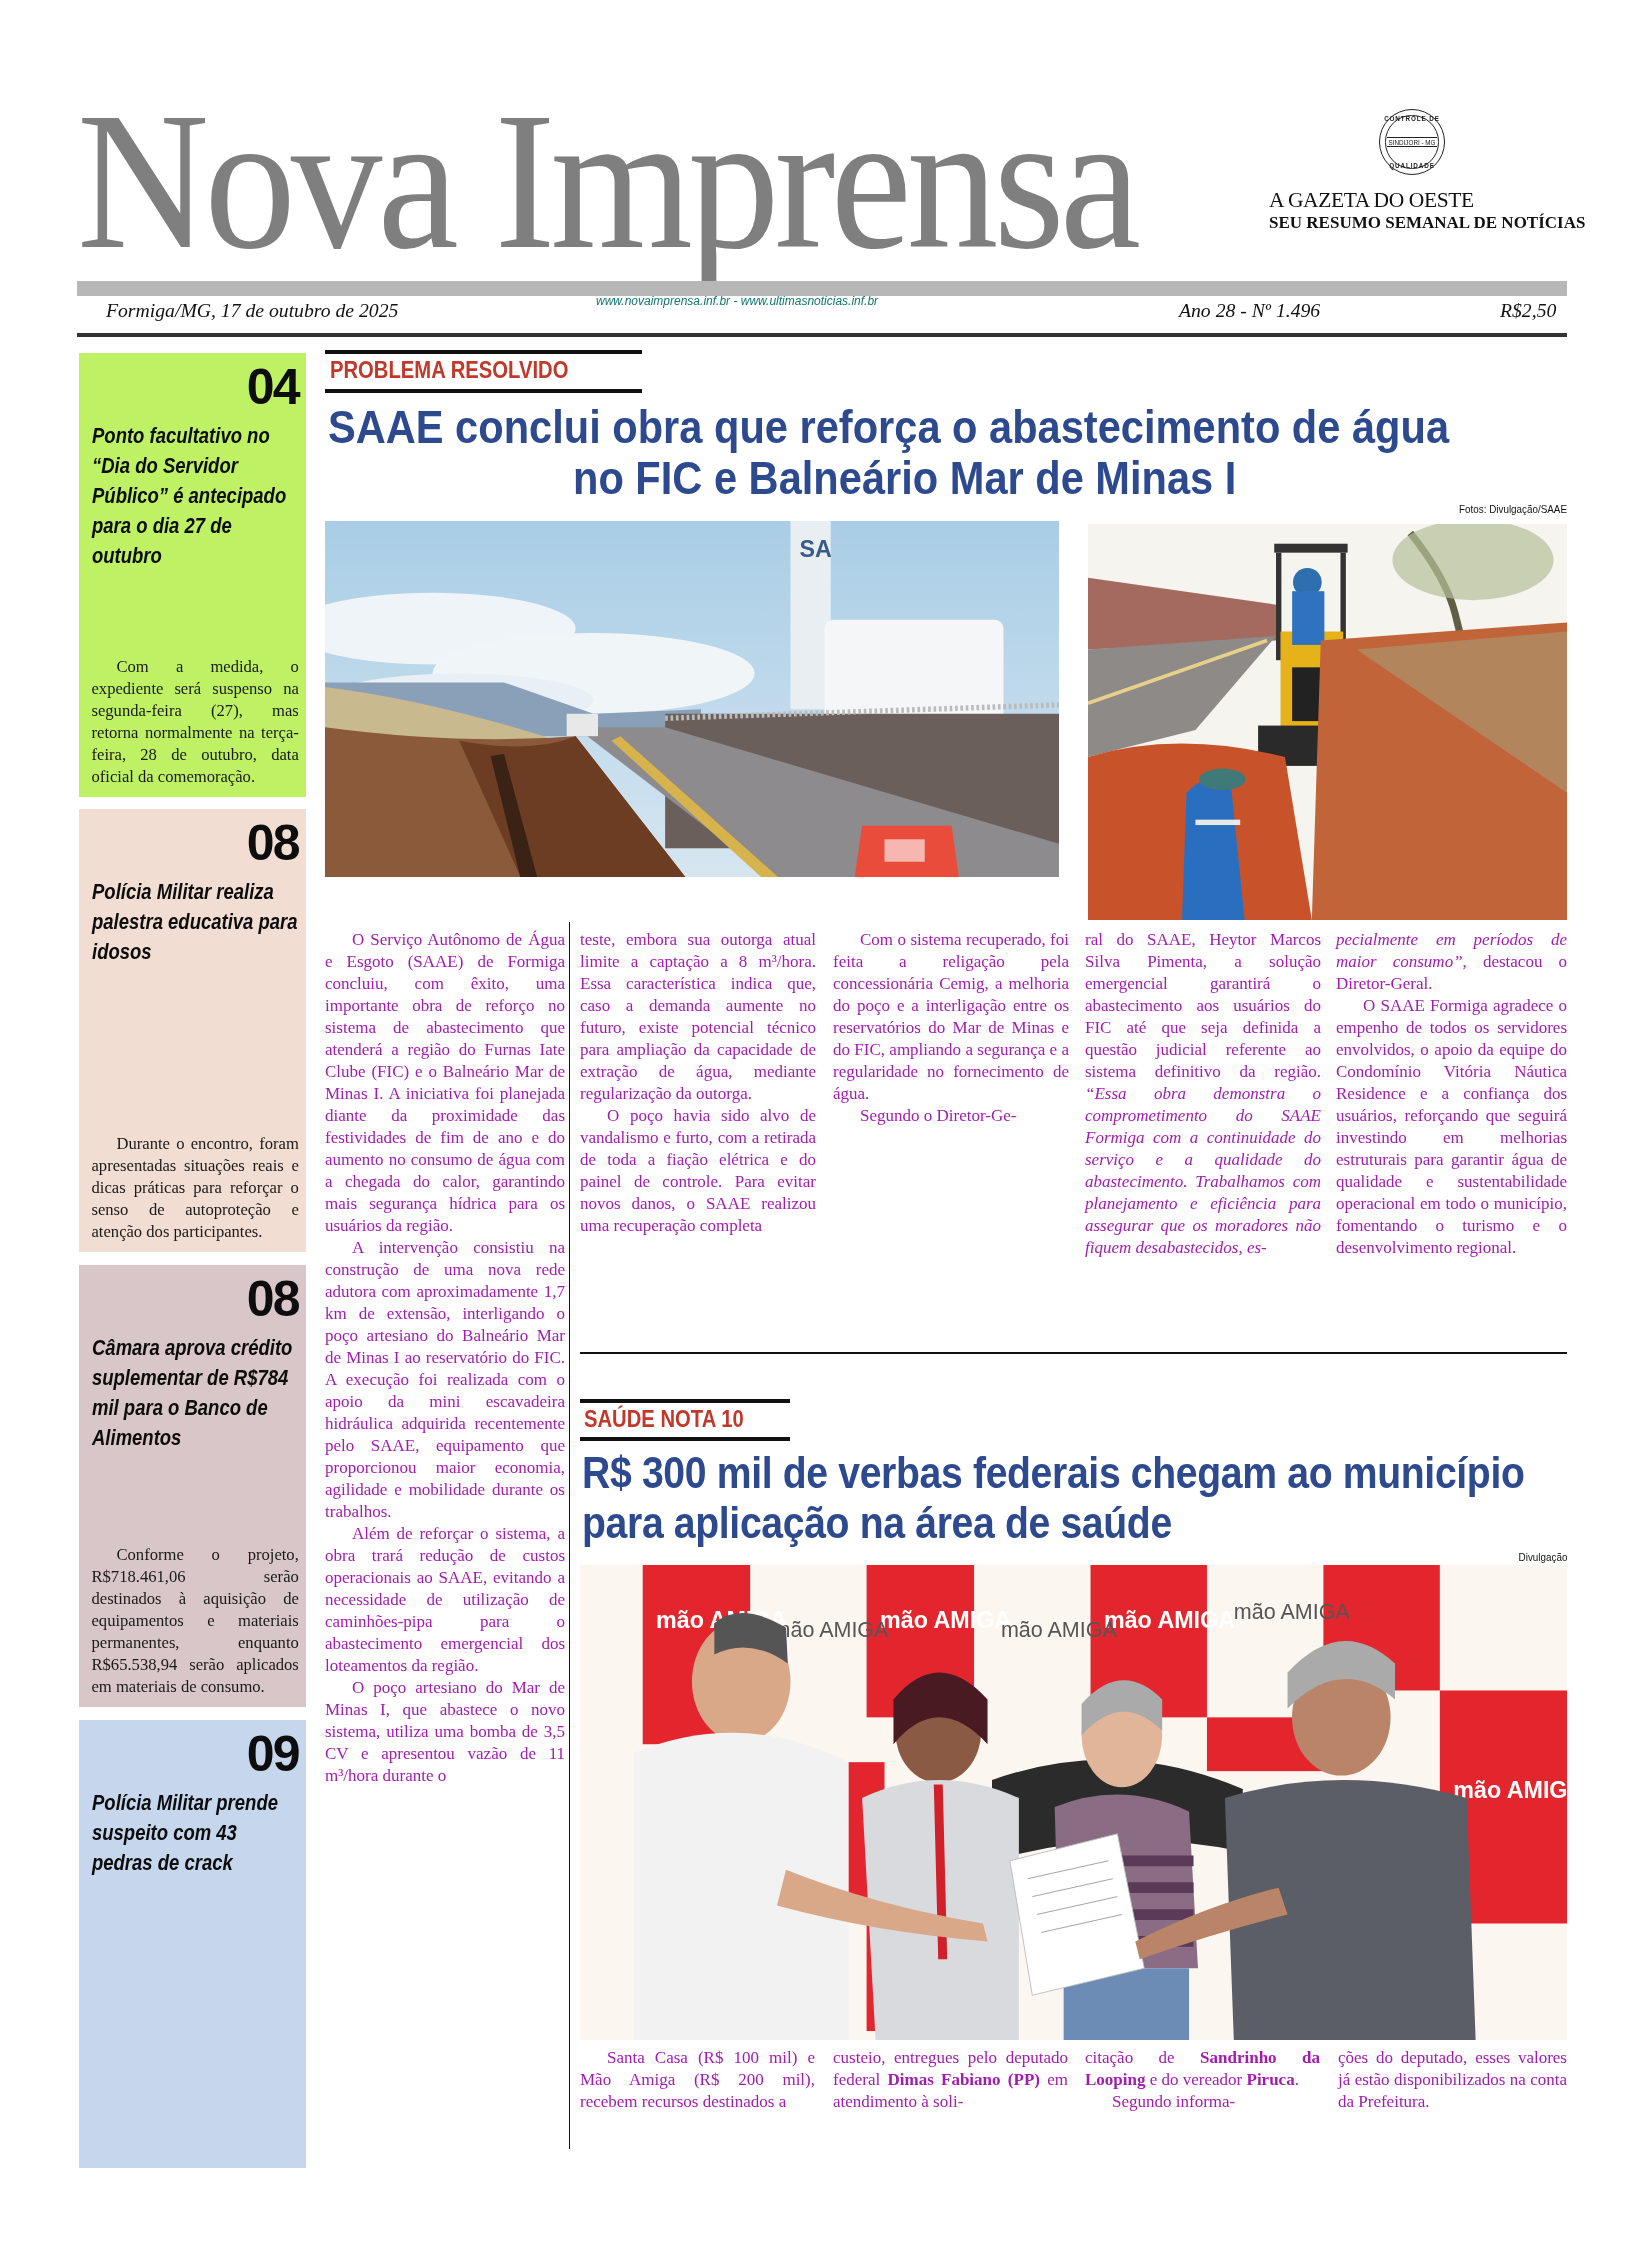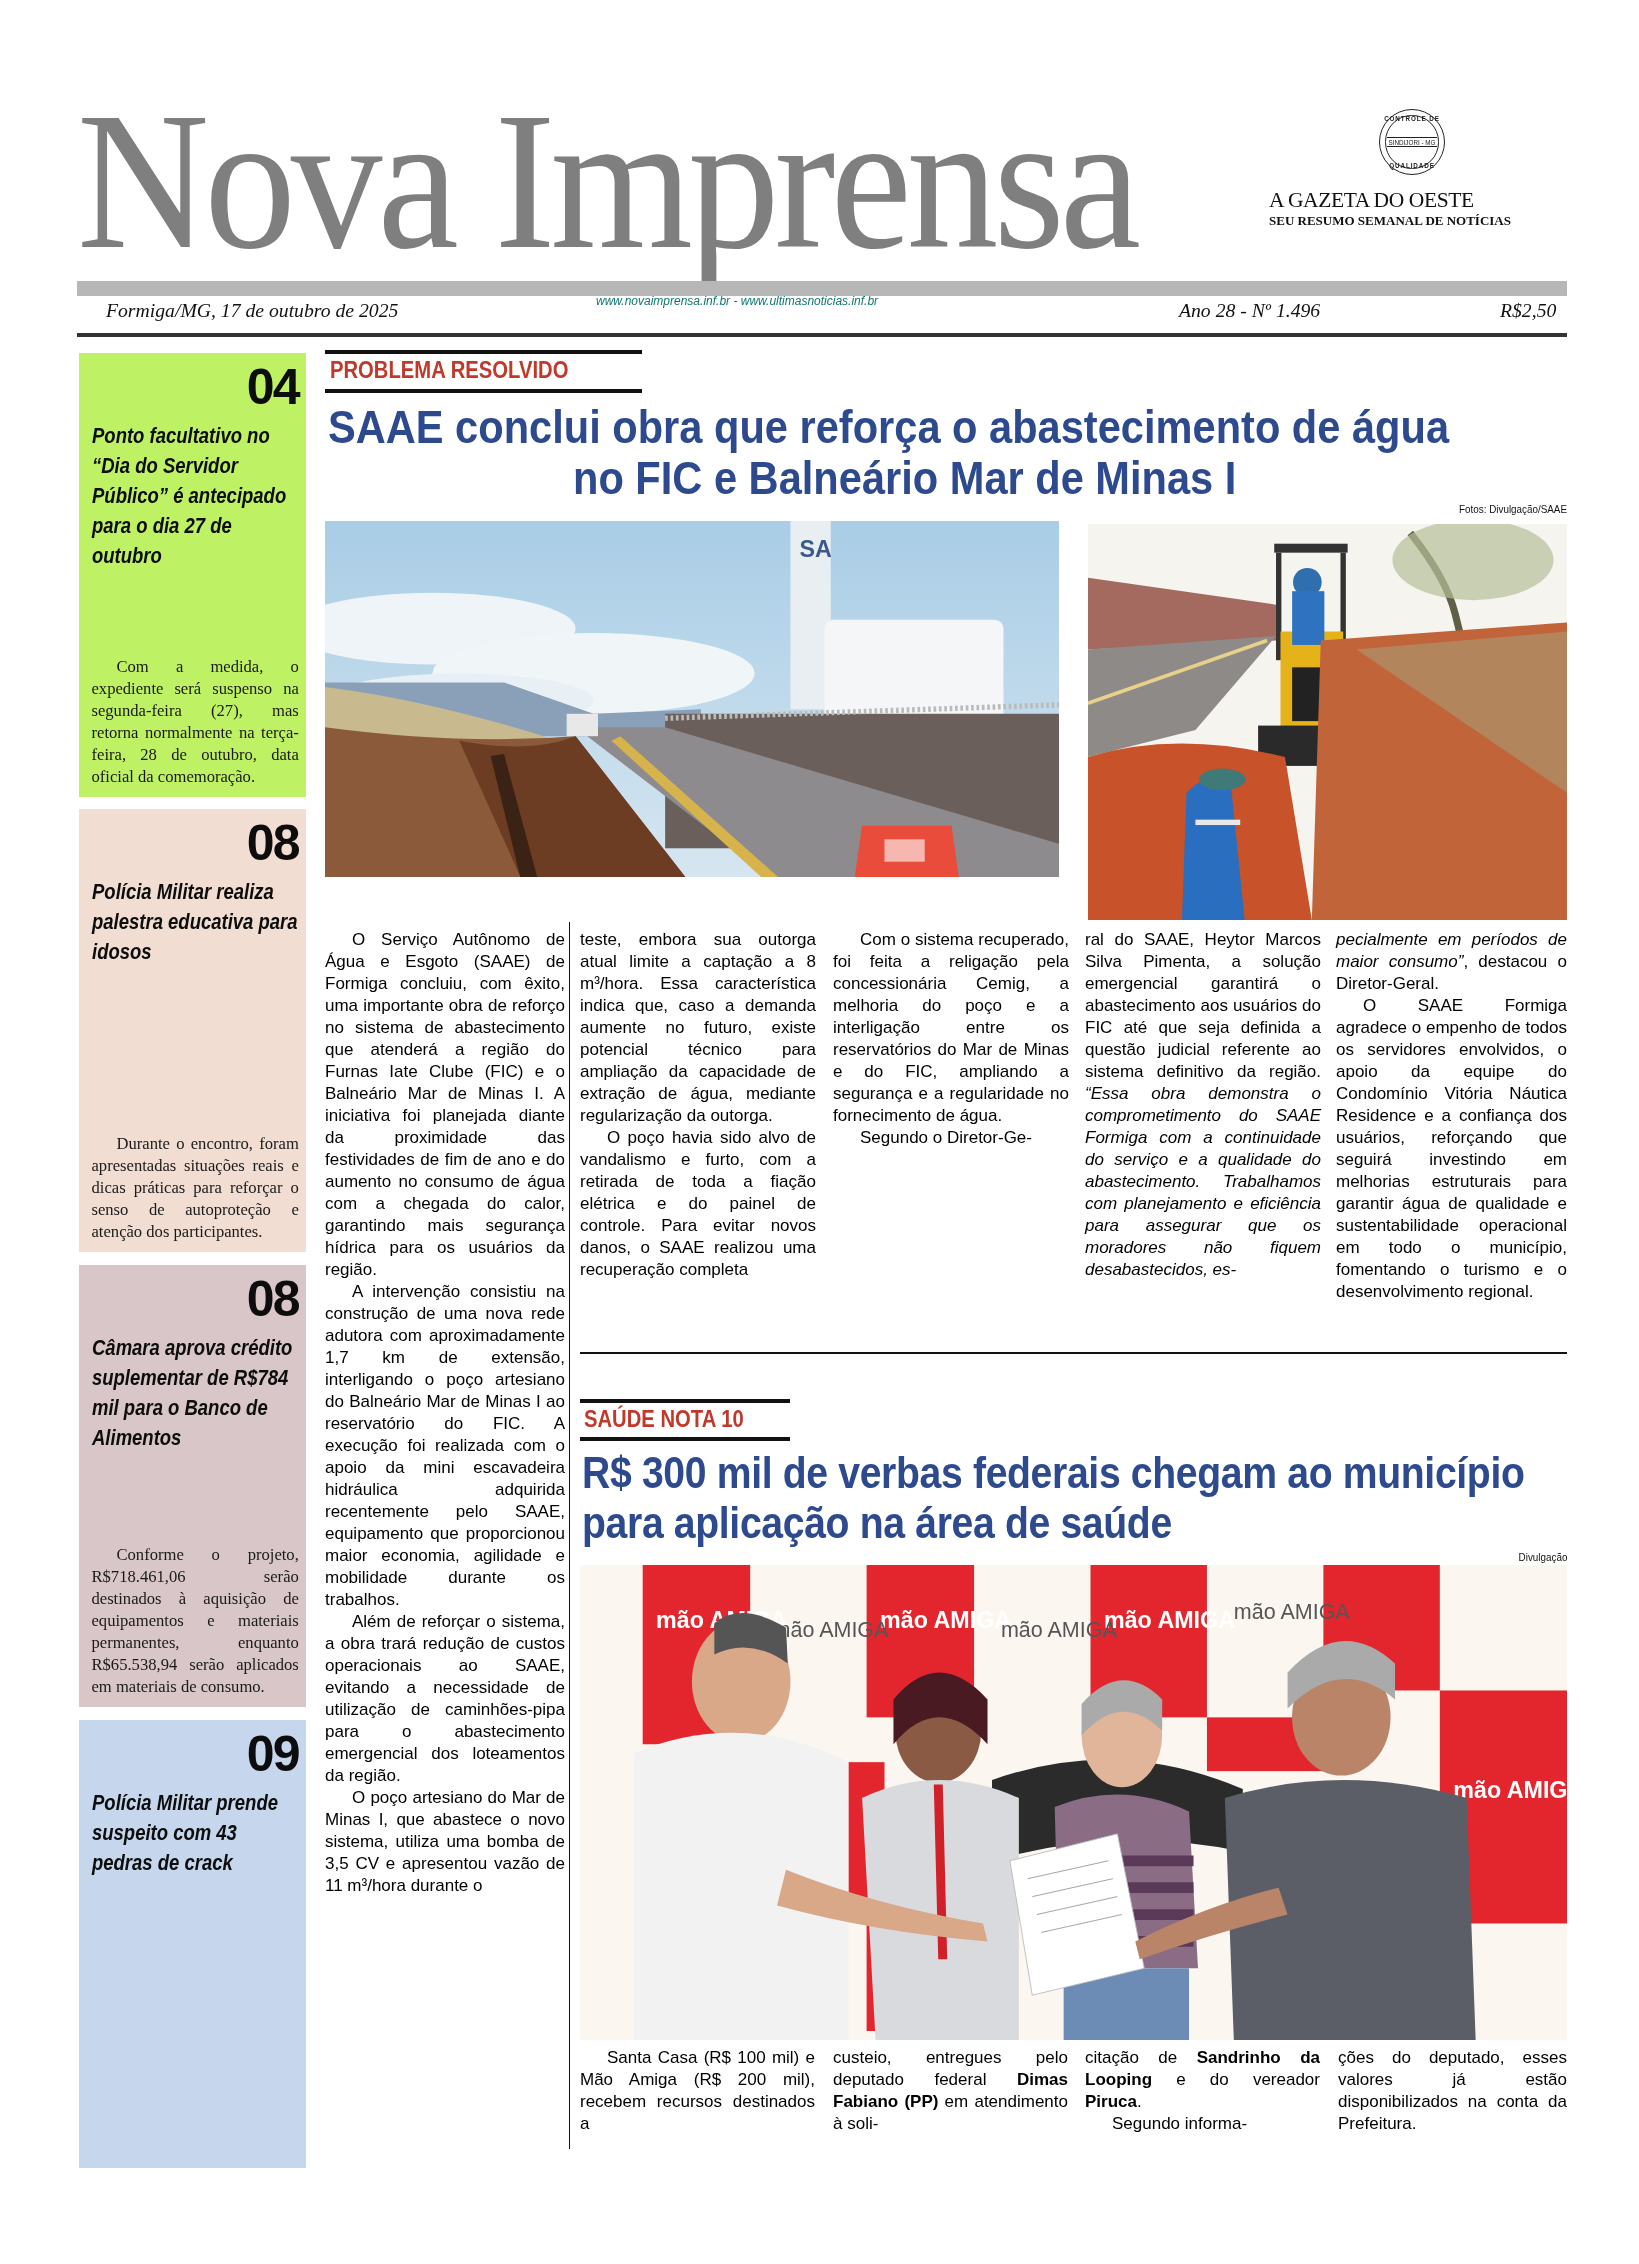--- a/index.html
+++ b/index.html
@@ -6,41 +6,41 @@
   body { width:1640px; height:2264px; position:relative; overflow:hidden; font-family:"Liberation Serif", serif; color:#1a1a1a; }
 
   
   .masthead-title { position:absolute; left:77px; top:82px; font-family:"Liberation Serif", serif; font-size:197px; line-height:1; color:#7f7f7f; letter-spacing:-5.4px; transform:scaleX(0.93); transform-origin:left top; white-space:nowrap; }
   .seal { position:absolute; left:1379px; top:109px; width:66px; height:66px; border:1.8px solid #222; border-radius:50%; box-sizing:border-box; display:flex; align-items:center; justify-content:center; flex-direction:column; font-family:"Liberation Sans", sans-serif; }
   .seal .ring { position:absolute; inset:5.4px; border:0.9px solid #222; border-radius:50%; }
   .seal .top { font-size:6.3px; font-weight:bold; position:absolute; top:5.4px; letter-spacing:0.9px; }
   .seal .mid { font-size:6.3px; border-top:0.9px solid #222; border-bottom:0.9px solid #222; padding:0.9px 1.8px; }
   .seal .bot { font-size:6.3px; font-weight:bold; position:absolute; bottom:5.4px; letter-spacing:0.9px; }
   .gazeta { position:absolute; left:1269px; top:188px; font-family:"Liberation Serif", serif; font-size:21.5px; color:#111; letter-spacing:-0.4px; white-space:nowrap; }
-  .resumo { position:absolute; left:1269px; top:213px; font-family:"Liberation Serif", serif; font-size:13px; font-weight:bold; color:#111; white-space:nowrap;text-align:right; }
+  .resumo { position:absolute; left:1269px; top:213px; font-family:"Liberation Serif", serif; font-size:17px; font-weight:bold; color:#111; white-space:nowrap;text-align:right; }
   .gray-bar { position:absolute; left:77px; top:281px; width:1490px; height:15px; background:#b7b7b7; }
   .dateline { position:absolute; top:299px; font-family:"Liberation Serif", serif; font-size:19.7px; color:#111; white-space:nowrap;font-style:italic; }
   .urls { position:absolute; left:596px; top:294px; font-family:"Liberation Sans", sans-serif; font-style:italic; font-size:12px; color:#0f766e; white-space:nowrap; }
   .dark-rule { position:absolute; left:77px; top:333px; width:1490px; height:3.6px; background:#333; }
 
   
   .side { position:absolute; left:79px; width:227px; box-sizing:border-box; padding:9px 7.2px 9px 12.5px; }
   .side .num { text-align:right; font-family:"Liberation Sans", sans-serif; font-weight:bold; font-size:50px; line-height:1; letter-spacing:-1.8px; color:#0d0d0d; }
   .side .hl { font-family:"Liberation Sans", sans-serif; font-style:italic; font-weight:bold; font-size:21.5px; line-height:30px; color:#0d0d0d; margin-top:9px; transform:scaleX(0.86); transform-origin:left top; width:116%; }
   .side .txt { font-family:"Liberation Serif", serif; font-size:16.6px; line-height:22px; text-align:justify; hyphens:auto; position:absolute; left:12.5px; right:7.2px; bottom:9px; }
   .side .txt::first-line { }
   .indent { display:inline-block; width:25px; }
 
   
   .kicker-rule { position:absolute; height:3.6px; background:#111; }
   .kicker { position:absolute; font-family:"Liberation Sans", sans-serif; font-weight:bold; font-size:23px; color:#c0392b; white-space:nowrap; transform:scaleX(0.88); transform-origin:left top; }
   .headline { position:absolute; font-family:"Liberation Sans", sans-serif; font-weight:bold; color:#2e4a8f; white-space:nowrap; transform-origin:left top; }
   .credit { position:absolute; font-family:"Liberation Sans", sans-serif; font-size:11.6px; color:#111; white-space:nowrap; transform:scaleX(0.85); transform-origin:right top; }
 
-  .col { position:absolute; font-family:Liberation Sans, sans-serif; font-size:17px; line-height:22px; text-align:justify; hyphens:auto; color:#000000; }
+  .col { position:absolute; font-family:Liberation Serif, serif; font-size:17px; line-height:22px; text-align:justify; hyphens:auto; color:#a21caf; }
   .col p { margin:0; text-indent:27px; }
   .col p.noind { text-indent:0; }
   .col i { font-style:italic; }
   .col b { font-weight:bold; }
 
   .vrule { position:absolute; width:1.8px; background:#111; }
   .hrule { position:absolute; height:1.8px; background:#111; }
 
   
   .photo { position:absolute; overflow:hidden; }

